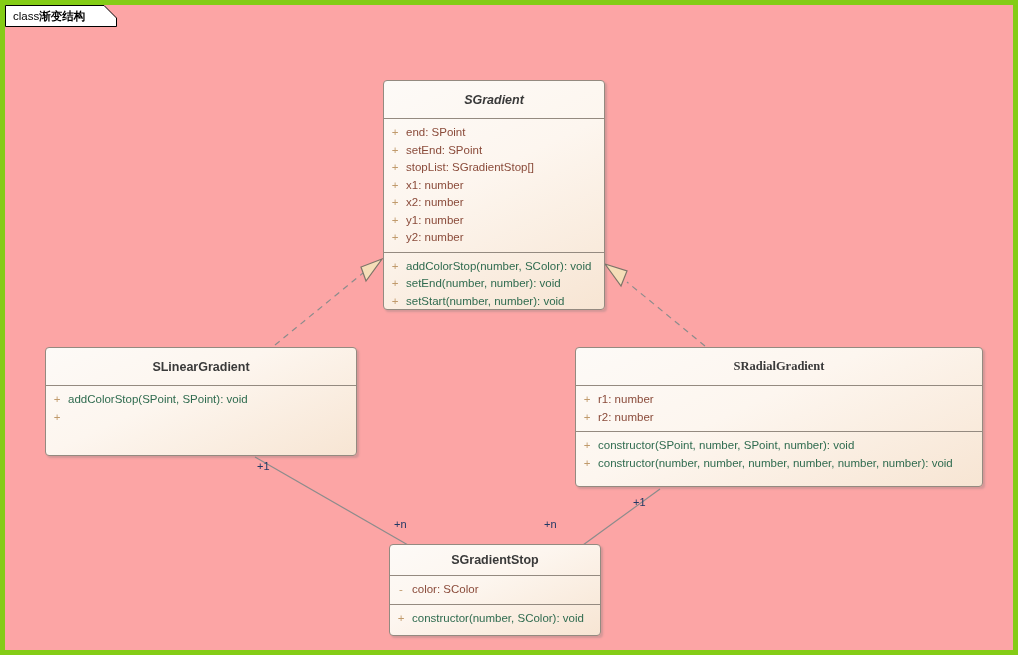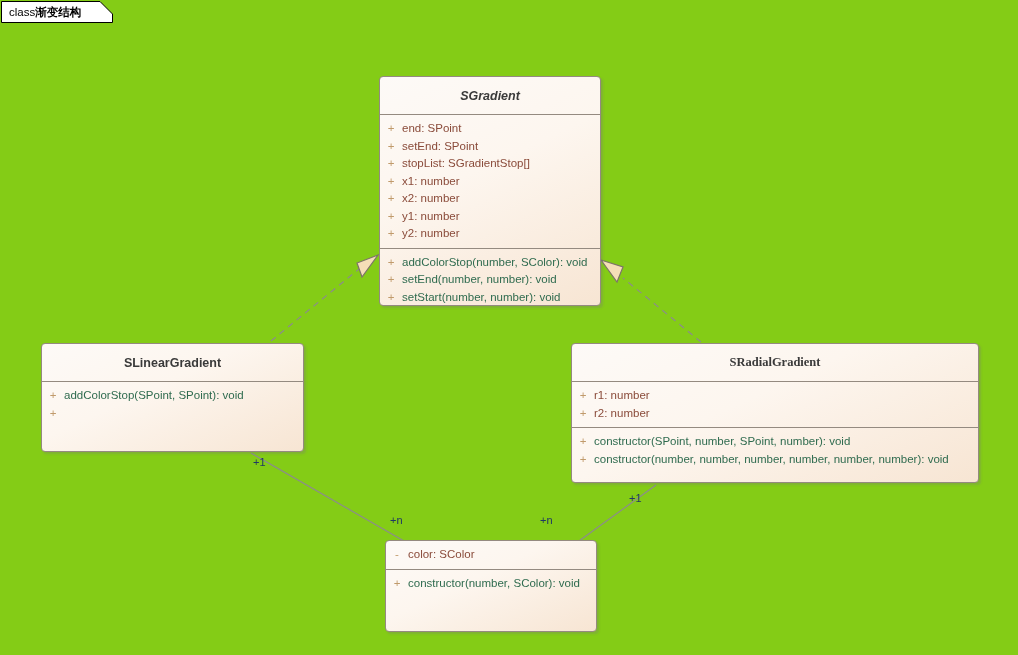--- a/index.html
+++ b/index.html
@@ -5,23 +5,23 @@
   html, body {
     margin: 0;
     padding: 0;
     background: #ffffff;
     font-family: "Liberation Sans", sans-serif;
   }
   #canvas {
     position: relative;
     width: 1018px;
     height: 655px;
-    background: #84cc16;
-    box-sizing: border-box;
-    border: 1px solid #84cc16;
+    background: #fca5a5;
+    box-sizing: border-box;
+    border: 5px solid #84cc16;
     overflow: hidden;
     padding-left: 24px;
   }
 
   
   #frame-tab {
     position: absolute;
     left: 0px;
     top: 0px;
     width: 112px;
@@ -181,21 +181,21 @@
         <span class="uml-vis">+</span>
         <span class="uml-sig-op">setEnd(number, number): void</span>
       </div>
       <div class="uml-row">
         <span class="uml-vis">+</span>
         <span class="uml-sig-op">setStart(number, number): void</span>
       </div>
     </div>
   </div>
 
-  <div class="uml-class" style="left:40px; top:342px; width:263px; height:109px;">
+  <div class="uml-class" style="left:40px; top:342px; width:312px; height:109px;">
     <div class="uml-header" style="height:38px;">SLinearGradient</div>
     <div class="uml-compartment">
       <div class="uml-row">
         <span class="uml-vis">+</span>
         <span class="uml-sig-op">addColorStop(SPoint, SPoint): void</span>
       </div>
       <div class="uml-row">
         <span class="uml-vis">+</span>
       </div>
     </div>
@@ -219,20 +219,21 @@
         <span class="uml-sig-op">constructor(SPoint, number, SPoint, number): void</span>
       </div>
       <div class="uml-row">
         <span class="uml-vis">+</span>
         <span class="uml-sig-op">constructor(number, number, number, number, number, number): void</span>
       </div>
     </div>
   </div>
 
   <div class="uml-class" style="left:384px; top:539px; width:212px; height:92px;">
+    <div class="uml-header" style="height:31px;">SGradientStop</div>
     <div class="uml-compartment">
       <div class="uml-row">
         <span class="uml-vis">-</span>
         <span class="uml-sig-attr">color: SColor</span>
       </div>
     </div>
     <div class="uml-compartment">
       <div class="uml-row">
         <span class="uml-vis">+</span>
         <span class="uml-sig-op">constructor(number, SColor): void</span>

